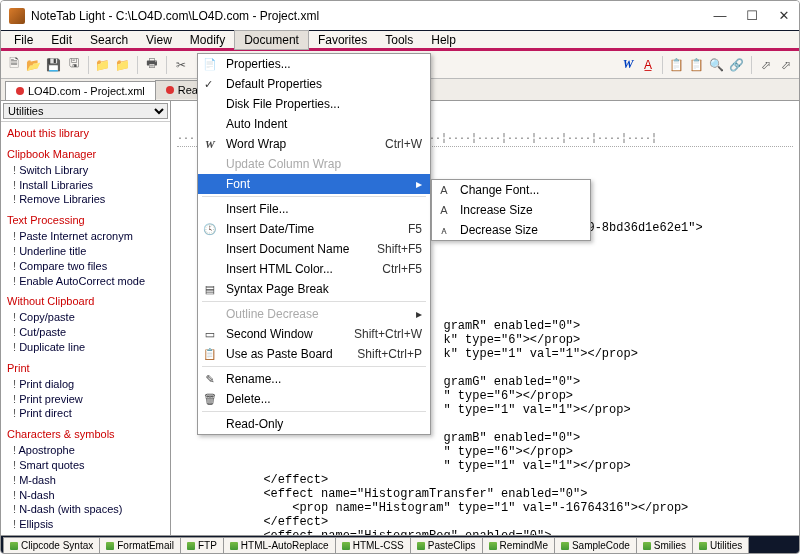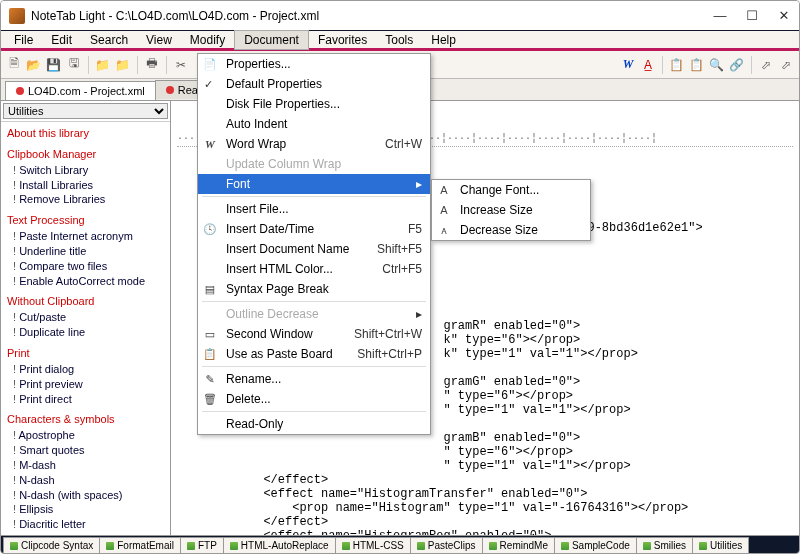--- a/index.html
+++ b/index.html
@@ -119,20 +119,21 @@
         <div class="hdr">Clipbook Manager</div>
         <div class="item">Switch Library</div>
         <div class="item">Install Libraries</div>
         <div class="item">Remove Libraries</div>
         <div class="hdr">Text Processing</div>
         <div class="item">Paste Internet acronym</div>
         <div class="item">Underline title</div>
         <div class="item">Compare two files</div>
         <div class="item">Enable AutoCorrect mode</div>
         <div class="hdr">Without Clipboard</div>
+        <div class="item">Copy/paste</div>
         <div class="item">Cut/paste</div>
         <div class="item">Duplicate line</div>
         <div class="hdr">Print</div>
         <div class="item">Print dialog</div>
         <div class="item">Print preview</div>
         <div class="item">Print direct</div>
         <div class="hdr">Characters &amp; symbols</div>
         <div class="item">Apostrophe</div>
         <div class="item">Smart quotes</div>
         <div class="item">M-dash</div>

